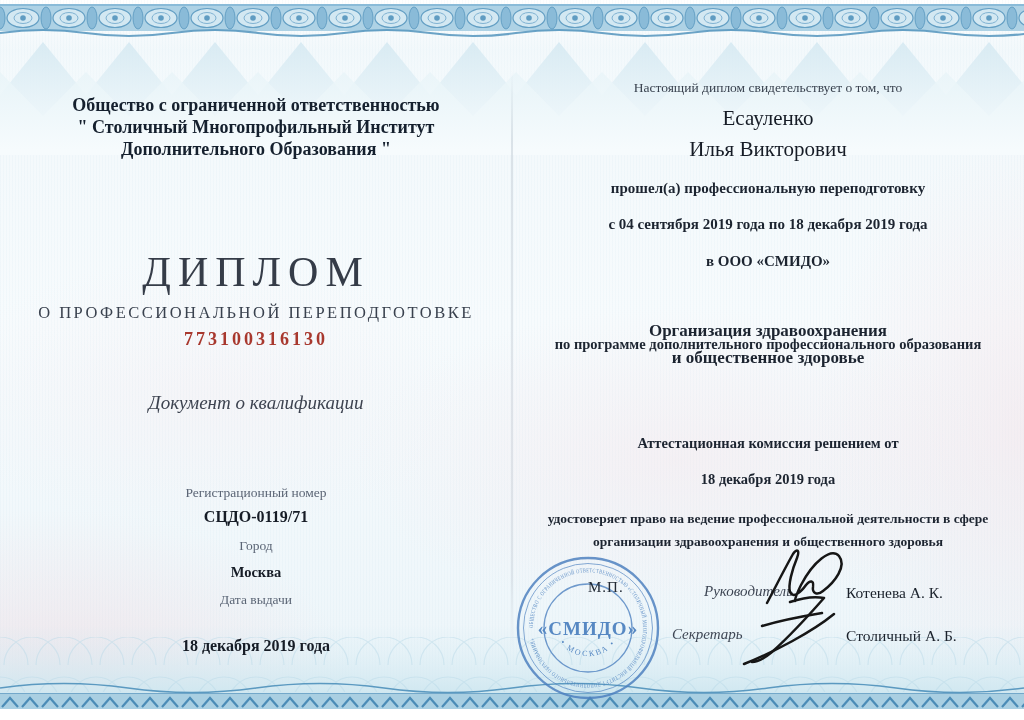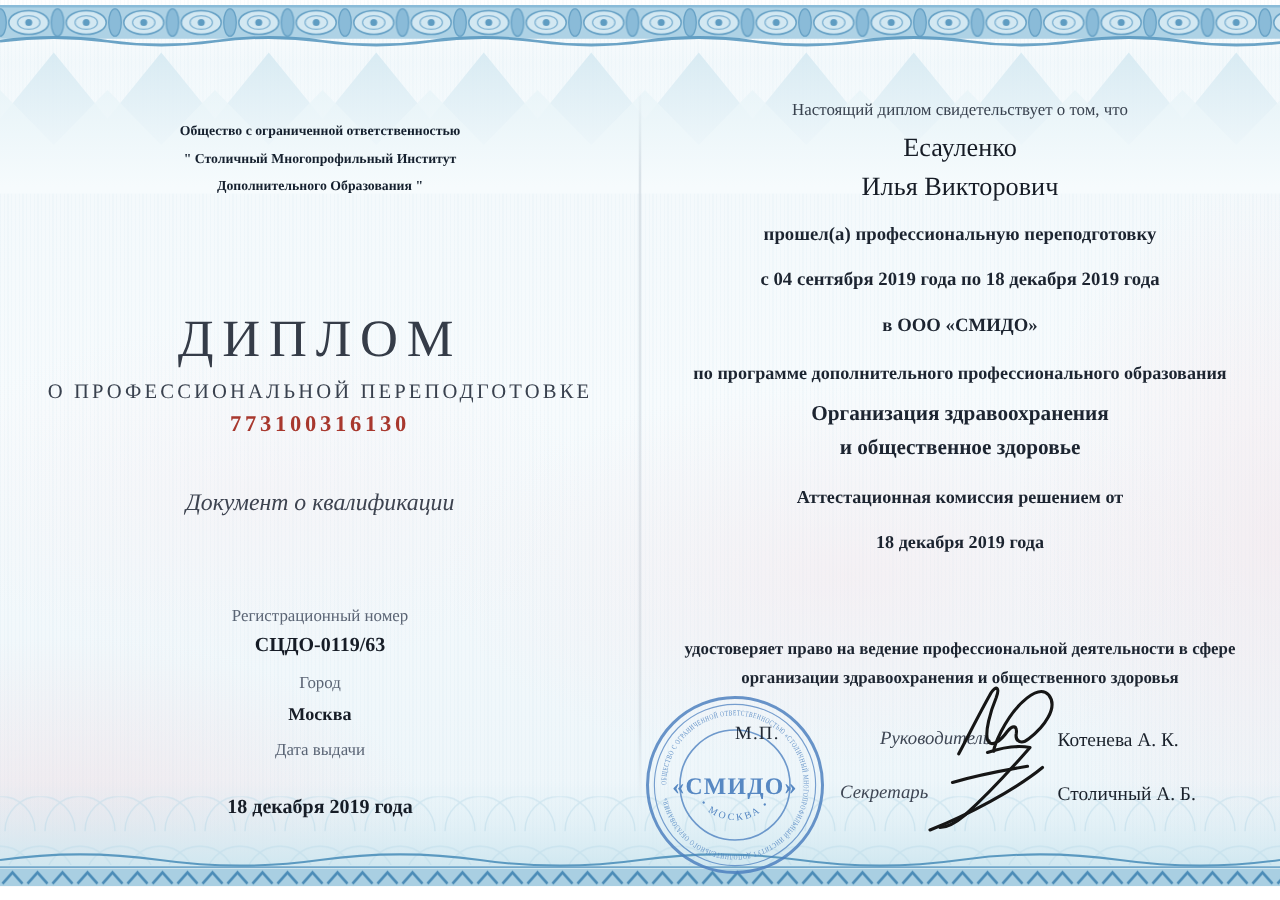--- a/index.html
+++ b/index.html
@@ -16,32 +16,32 @@
   }
   .deco{position:absolute;left:0;width:1024px;pointer-events:none;}
   .deco-top{top:0;}
   .deco-bottom{bottom:0;}
   .fold{
     position:absolute;left:511px;top:70px;height:580px;width:2px;
     background:linear-gradient(to bottom, transparent, rgba(150,165,180,.28) 12%, rgba(150,165,180,.22) 88%, transparent);
   }
   .ltext{position:absolute;left:28px;width:456px;text-align:center;white-space:nowrap;}
   .rtext{position:absolute;left:530px;width:476px;text-align:center;white-space:nowrap;}
-  .issuer{font-weight:bold;font-size:11px;color:#15202e;line-height:21.5px;}
+  .issuer{font-weight:bold;font-size:18px;color:#15202e;line-height:21.5px;}
   .title{font-size:42px;letter-spacing:7px;color:#353c48;font-weight:normal;}
   .subtitle{font-size:16.5px;letter-spacing:2.5px;color:#39414e;}
   .serial{font-size:18px;letter-spacing:3px;color:#a8382e;font-weight:bold;}
   .qual{font-style:italic;font-size:19px;color:#3d4350;}
   .lbl{font-size:13.5px;color:#5b6575;}
   .val{font-size:16px;font-weight:bold;color:#161c26;}
   .val-s{font-size:14.5px;font-weight:bold;color:#161c26;}
   .intro{font-size:13.5px;color:#39424f;}
   .holder{font-size:21px;color:#161c26;}
   .body1{font-size:15px;font-weight:bold;}
-  .body2{font-size:14.5px;font-weight:bold;}
+  .body2{font-size:14.5px;font-weight:bold;margin-top:45px;}
   .body3{font-size:13.5px;font-weight:bold;}
   .program{font-size:17px;font-weight:bold;}
   .role{font-style:italic;font-size:15px;color:#3e4654;position:absolute;white-space:nowrap;}
   .signame{font-size:15.5px;color:#1a212b;position:absolute;white-space:nowrap;}
   .mp{position:absolute;left:588px;top:579px;font-size:15px;color:#222a35;letter-spacing:1px;}
   .stamp{position:absolute;left:508px;top:548px;opacity:.93;filter:blur(.2px);}
   .sig{position:absolute;}
   .sig path{fill:none;stroke:#161616;stroke-width:2.5;stroke-linecap:round;stroke-linejoin:round;}
 </style>
 </head>
@@ -102,21 +102,21 @@
   <div class="ltext issuer" style="top:117px">" Столичный Многопрофильный Институт</div>
   <div class="ltext issuer" style="top:139px">Дополнительного Образования "</div>
 
   <div class="ltext title" style="top:248px">ДИПЛОМ</div>
   <div class="ltext subtitle" style="top:303px">О  ПРОФЕССИОНАЛЬНОЙ  ПЕРЕПОДГОТОВКЕ</div>
   <div class="ltext serial" style="top:329px">773100316130</div>
 
   <div class="ltext qual" style="top:392px">Документ о квалификации</div>
 
   <div class="ltext lbl" style="top:485px">Регистрационный номер</div>
-  <div class="ltext val" style="top:508px">СЦДО-0119/63</div>
+  <div class="ltext val" style="top:508px">СЦДО-0119/71</div>
   <div class="ltext lbl" style="top:538px">Город</div>
   <div class="ltext val-s" style="top:564px">Москва</div>
   <div class="ltext lbl" style="top:592px">Дата выдачи</div>
   <div class="ltext val" style="top:637px">18 декабря 2019 года</div>
 
   <div class="rtext intro" style="top:80px">Настоящий диплом свидетельствует о том, что</div>
   <div class="rtext holder" style="top:137px">Илья Викторович</div>
   <div class="rtext holder" style="top:106px">Есауленко</div>
 
   <div class="rtext body1" style="top:180px">прошел(а) профессиональную переподготовку</div>

